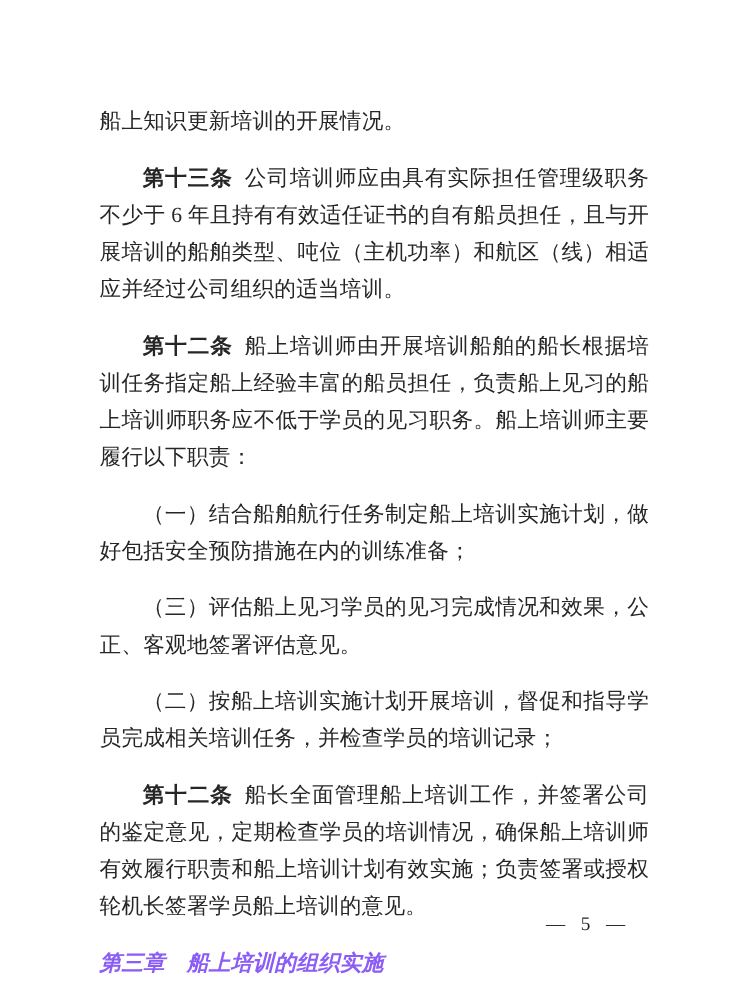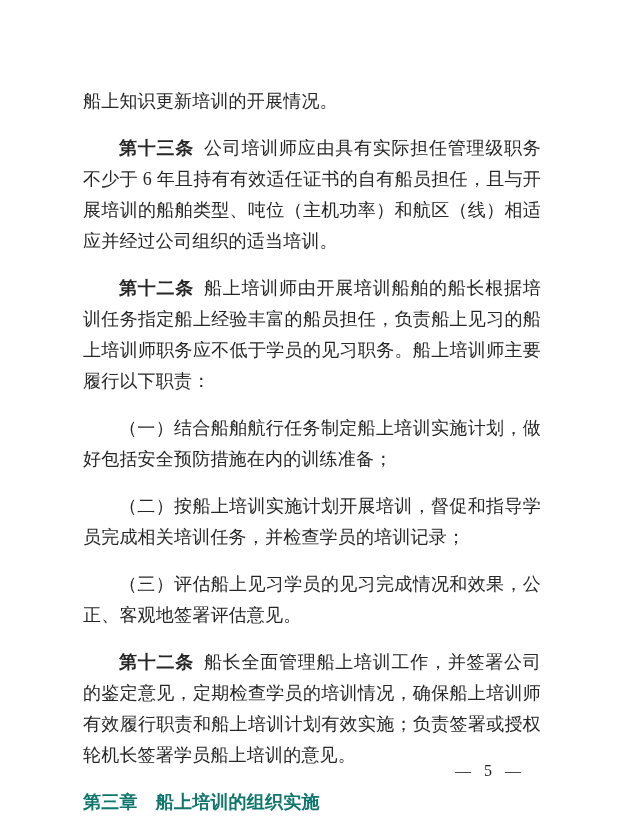--- a/index.html
+++ b/index.html
@@ -39,22 +39,23 @@
     margin-right: 0.55em;
   }
   .chapter-heading {
     margin: 0;
     margin-top: 4px;
     font-family: "Liberation Sans", "DejaVu Sans", sans-serif;
     font-weight: bold;
     font-size: 19px;
     line-height: 31px;
     text-align: center;
-    color: #0f766e;
+    color: #8b5cf6;
     letter-spacing: 0.5px;
+    font-style: italic;
   }
   .footer {
     position: absolute;
     top: 762px;
     left: 455px;
     display: flex;
     align-items: center;
     gap: 13px;
     font-size: 16px;
     line-height: 18px;
@@ -72,23 +73,23 @@
 
     <p>船上知识更新培训的开展情况。</p>
 
     <p class="indent"><span class="article-no">第十三条</span><span>公司培训师应由具有实际担任管理级职务不少于 6 年且持有有效适任证书的自有船员担任，且与开展培训的船舶类型、吨位（主机功率）和航区（线）相适应并经过公司组织的适当培训。</span></p>
 
 
     <p class="indent"><span class="article-no">第十二条</span><span>船上培训师由开展培训船舶的船长根据培训任务指定船上经验丰富的船员担任，负责船上见习的船上培训师职务应不低于学员的见习职务。船上培训师主要履行以下职责：</span></p>
 
     <p class="indent">（一）结合船舶航行任务制定船上培训实施计划，做好包括安全预防措施在内的训练准备；</p>
 
+    <p class="indent">（三）评估船上见习学员的见习完成情况和效果，公正、客观地签署评估意见。</p>
+
     <p class="indent">（二）按船上培训实施计划开展培训，督促和指导学员完成相关培训任务，并检查学员的培训记录；</p>
-
-    <p class="indent">（三）评估船上见习学员的见习完成情况和效果，公正、客观地签署评估意见。</p>
 
     <p class="indent"><span class="article-no">第十二条</span><span>船长全面管理船上培训工作，并签署公司的鉴定意见，定期检查学员的培训情况，确保船上培训师有效履行职责和船上培训计划有效实施；负责签署或授权轮机长签署学员船上培训的意见。</span></p>
 
     <p class="chapter-heading">第三章　船上培训的组织实施</p>
 
   </div>
 
   <div class="footer">
     <span>—</span>
     <span class="num">5</span>

